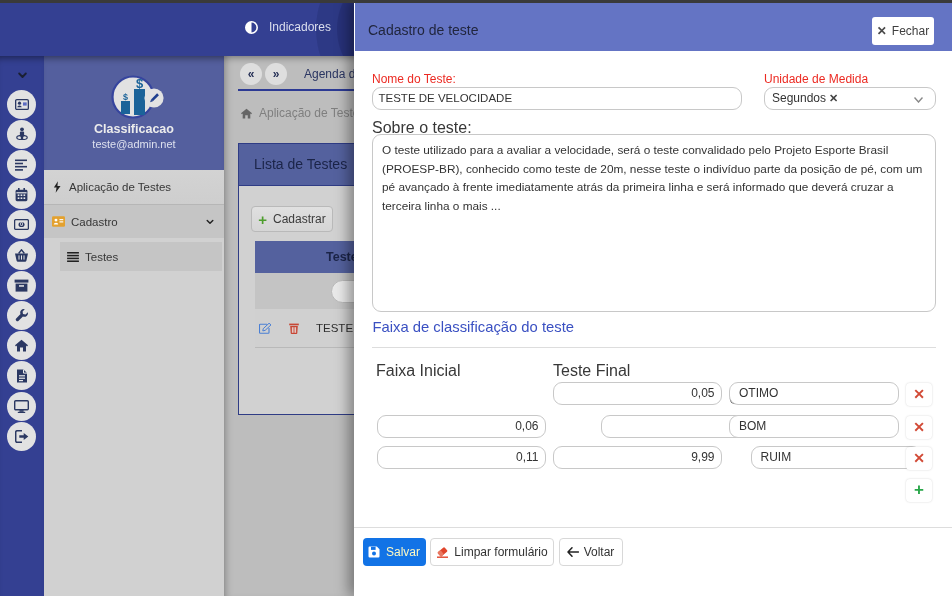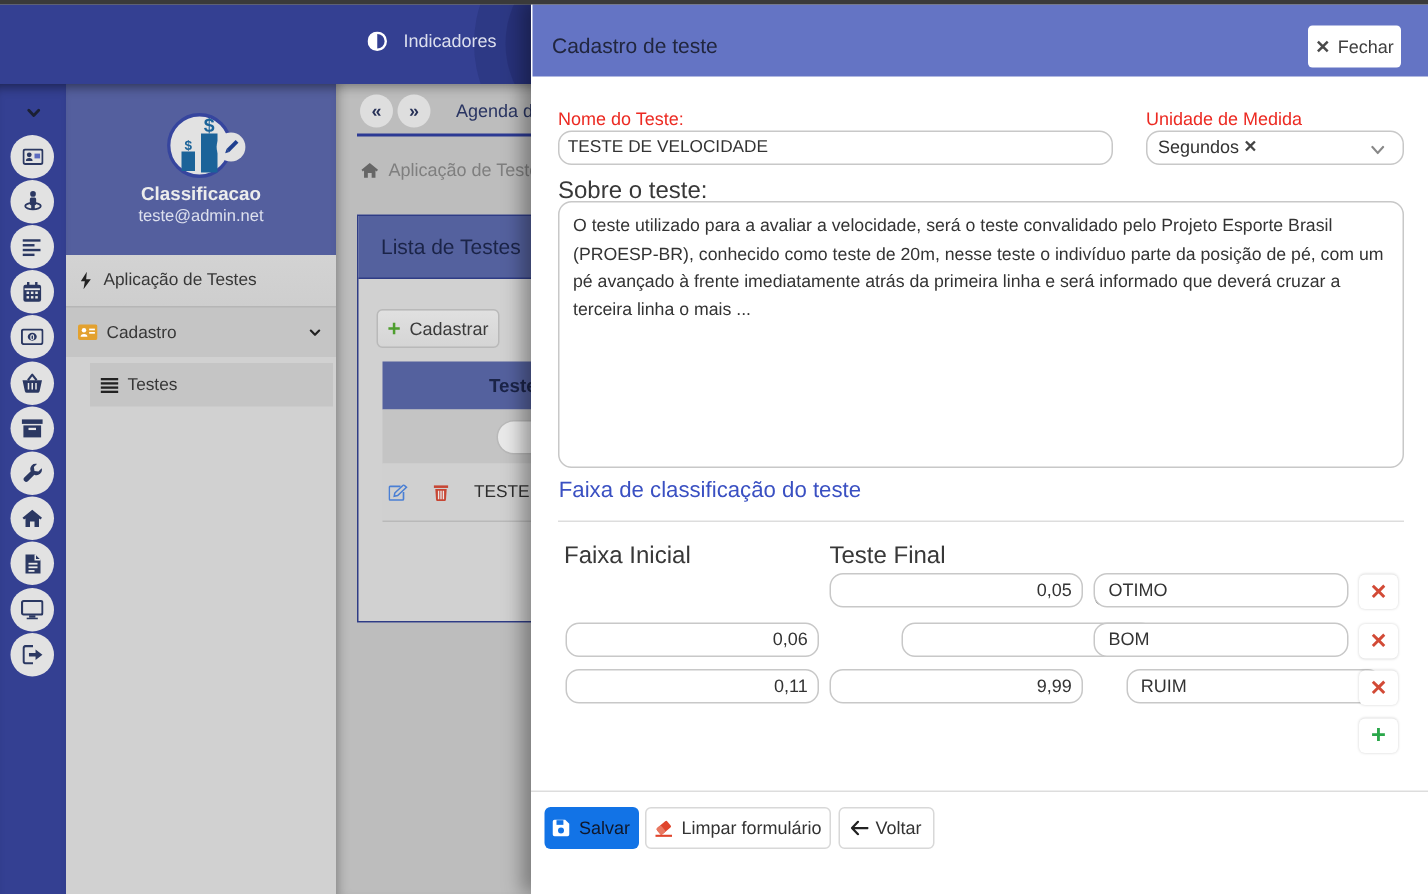--- a/index.html
+++ b/index.html
@@ -62,21 +62,21 @@
   .dlabel { position:absolute; color:#383838; font-size:16px; }
   .inp { position:absolute; background:#fff; border:1px solid #c8c8c8; border-radius:9px; font-size:12px; color:#333; }
   #sect { position:absolute; left:19px; top:319px; font-size:14.8px; color:#3a50c2; }
   #m-hr { position:absolute; left:18.5px; top:347px; width:564px; height:1px; background:#ddd; }
   .num { text-align:right; padding-right:6.5px; line-height:21px; }
   .txt { padding-left:9px; line-height:21px; }
   .xbtn { position:absolute; left:552.5px; width:26px; height:23px; border-radius:4px; background:#fff; box-shadow:0 0 2px rgba(0,0,0,.18); color:#d24a36; font-weight:bold; font-size:14px; text-align:center; line-height:23px; }
   #plusbtn { position:absolute; left:552.5px; top:479px; width:26px; height:23px; border-radius:4px; background:#fff; box-shadow:0 0 2px rgba(0,0,0,.18); color:#2aa74a; font-weight:bold; font-size:17px; text-align:center; line-height:22px; }
   #m-foot { position:absolute; left:0; top:527px; width:598.5px; height:69px; border-top:1px solid #ddd; background:#fff; }
   .fbtn { position:absolute; top:9.5px; height:28px; border-radius:4px; font-size:12px; display:flex; align-items:center; justify-content:center; }
-  #b-salvar { left:9px; width:63px; background:#1273e6; color:#0f172a; }
+  #b-salvar { left:9px; width:63px; background:#1273e6; color:#fef9c3; }
   #b-limpar { left:76.5px; width:124px; background:#fff; border:1px solid #d8d8d8; color:#333; }
   #b-voltar { left:205px; width:64px; background:#fff; border:1px solid #d8d8d8; color:#333; }
 </style>
 </head>
 <body>
 
 <div class="abs" id="topstrip"></div>
 
 <div class="abs" id="navbar">
   <div class="deco1"></div>

